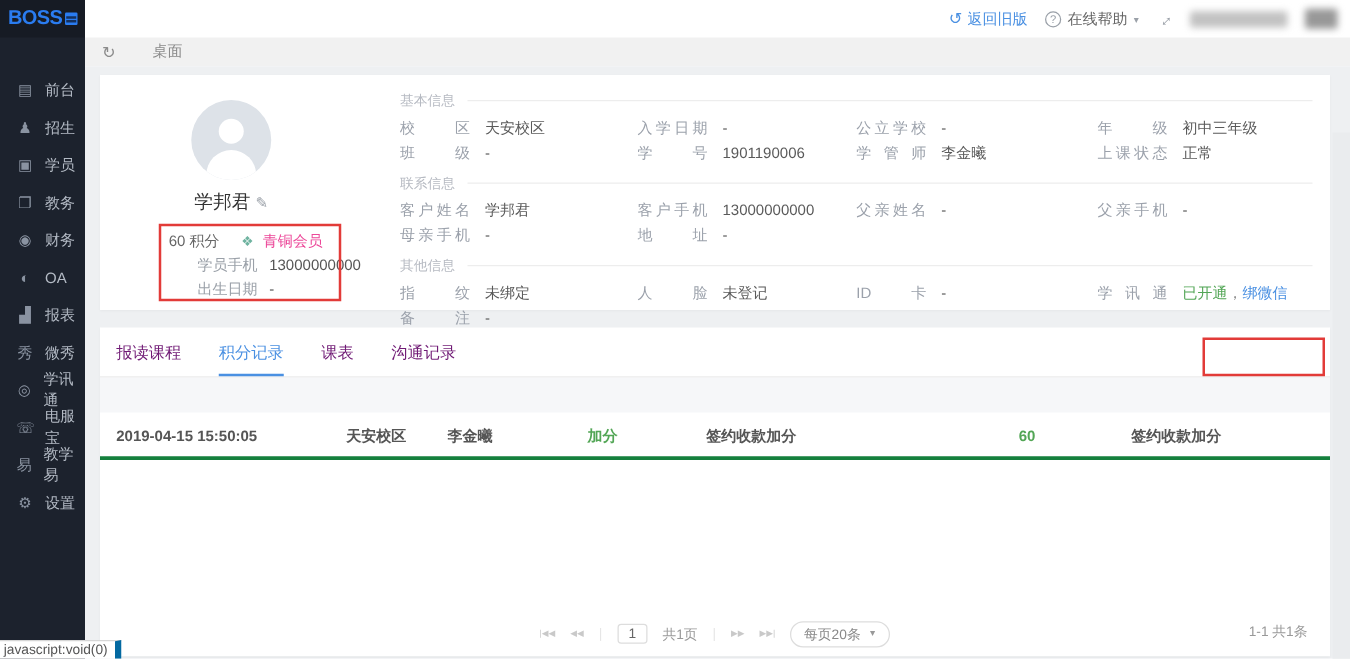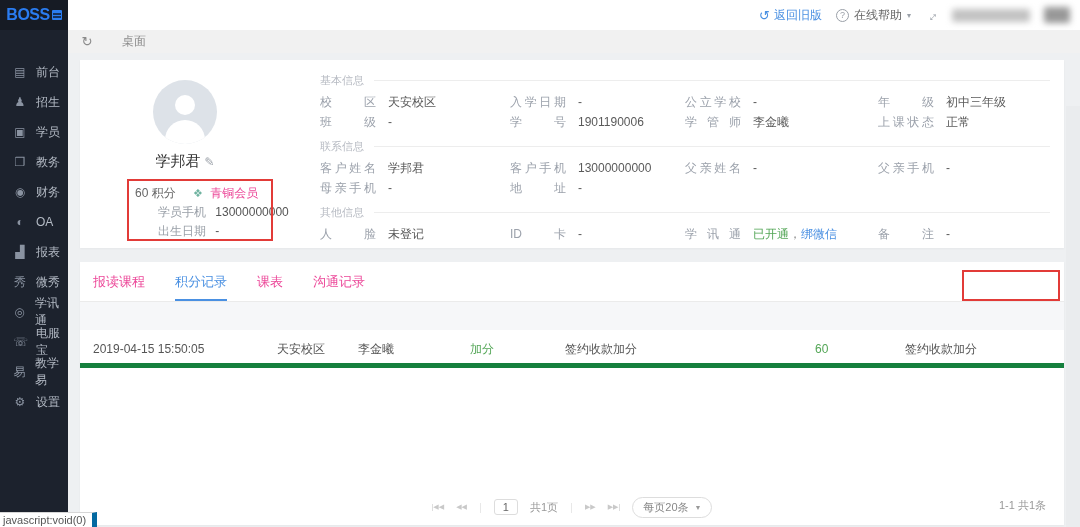--- a/index.html
+++ b/index.html
@@ -77,31 +77,31 @@
     text-align:justify; text-align-last:justify; }
   .field .fval { color:#5a5a5a; }
   .field .fval2, .field .fsep { display:none; }
   .field.f-xxt .fval { color:var(--green,#53a656); }
   .field.f-xxt .fsep { display:inline; color:#888; }
   .field.f-xxt .fval2 { display:inline; color:var(--accent,#4a90e2); cursor:pointer; }
 
   
   .rtabs { height:40px; border-bottom:1px solid #ebebeb; display:flex; align-items:stretch; gap:30px;
     padding-left:13px; position:relative; flex:0 0 auto; }
-  .rtab { display:flex; align-items:center; font-size:13px; color:#ec4899; cursor:pointer; position:relative; }
+  .rtab { display:flex; align-items:center; font-size:13px; color:#701a75; cursor:pointer; position:relative; }
   .rtab.active { color:var(--accent,#4a90e2); }
   .rtab.active::after { content:""; position:absolute; left:0; right:0; bottom:0; height:2px;
     background:var(--accent,#4a90e2); }
   .ractions { position:absolute; right:14px; top:0; height:40px; display:flex; align-items:center; gap:22px; }
   .ract { color:var(--accent,#4a90e2); font-size:13px; cursor:pointer; }
 
   .tgrid { display:grid; grid-template-columns:184px 81px 112px 95px 250px 90px 1fr; padding-left:13px; }
   .thead { background:#f6f7f9; height:28px; flex:0 0 auto; }
   .thead .th { font-size:12px; color:#9aa1a9; line-height:28px; }
-  .trow { height:38px; border-bottom:5px solid #15803d; flex:0 0 auto; }
+  .trow { height:38px; border-bottom:3px solid #15803d; flex:0 0 auto;font-weight:bold; }
   .trow .td { font-size:12px; color:#555; line-height:38px; }
   .td.green { color:var(--green,#53a656); }
   .tfill { flex:1 1 auto; }
 
   .pager { flex:0 0 auto; height:30px; margin-bottom:3px; display:flex; align-items:center;
     justify-content:center; gap:12px; color:#c9c9c9; }
   .pbtn { font-size:7px; letter-spacing:0; color:#c9c9c9; cursor:pointer; }
   .psep { color:#e6e6e6; font-size:11px; }
   .pbox { border:1px solid #ddd; border-radius:3px; padding:1px 8px; font-size:11px; color:#666; }
   .ptotal { color:#999; font-size:11px; }
@@ -293,20 +293,23 @@
             </div>
               <div class="field">
               <span class="flabel">地址</span><span class="fval">-</span>
             </div>
             </div>
         </div>
         <div class="sec">
           <div class="sec-title">其他信息</div>
           <div class="fgrid">
 
+          <div class="field">
+              <span class="flabel">指纹</span><span class="fval">未绑定</span>
+            </div>
               <div class="field">
               <span class="flabel">人脸</span><span class="fval">未登记</span>
             </div>
               <div class="field">
               <span class="flabel">ID卡</span><span class="fval">-</span>
             </div>
               <div class="field f-xxt">
               <span class="flabel">学讯通</span><span class="fval">已开通</span><span class="fsep">，</span><span class="fval2">绑微信</span>
             </div>
               <div class="field">

